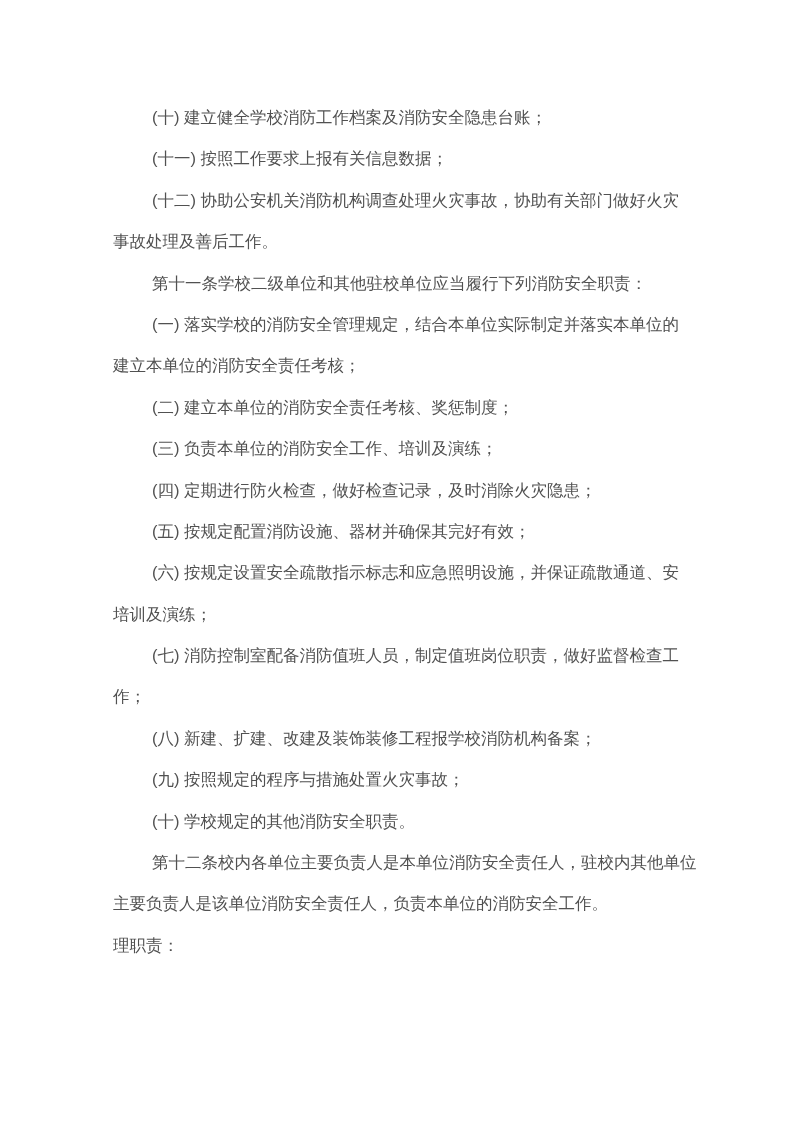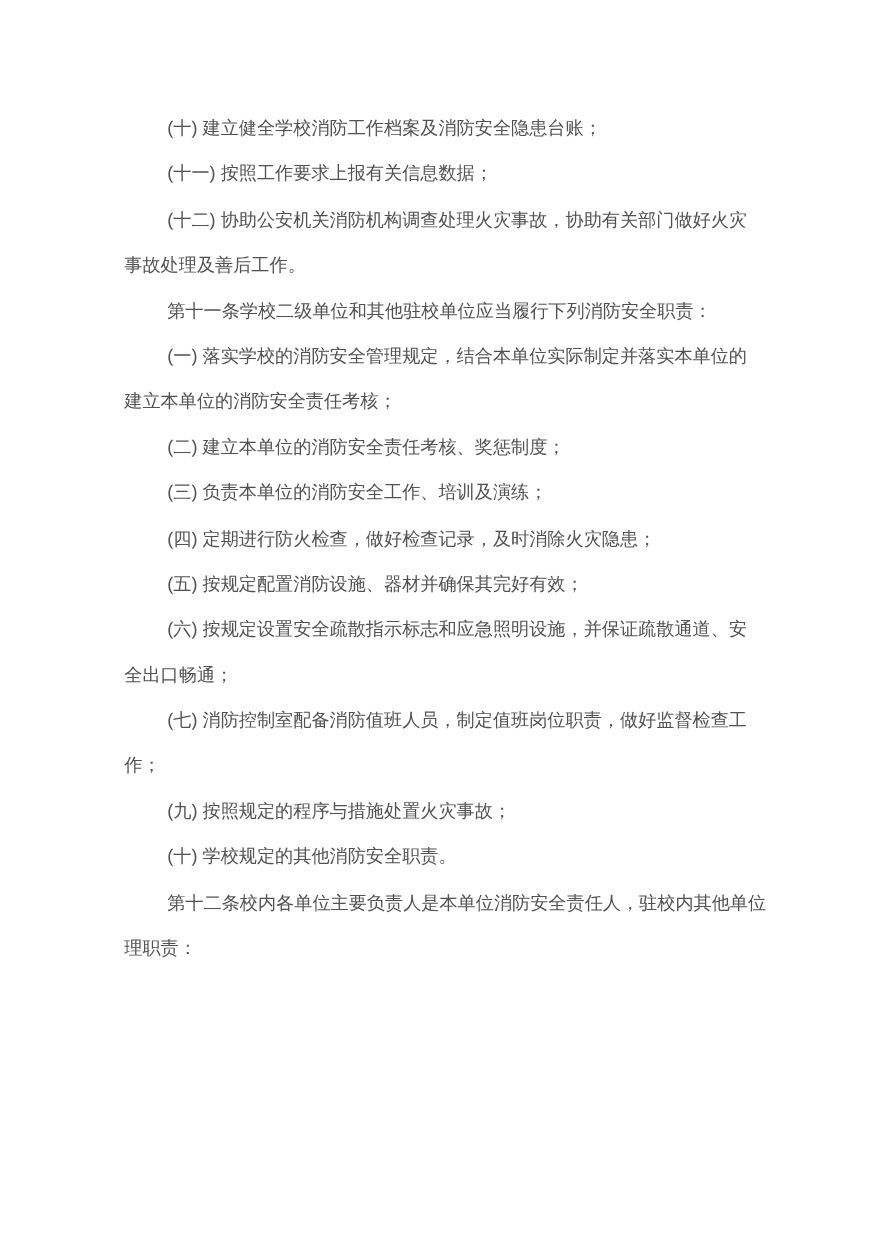--- a/index.html
+++ b/index.html
@@ -43,21 +43,23 @@
       <div class="line indent">(十二) 协助公安机关消防机构调查处理火灾事故，协助有关部门做好火灾</div>
       <div class="line">事故处理及善后工作。</div>
       <div class="line indent">第十一条学校二级单位和其他驻校单位应当履行下列消防安全职责：</div>
       <div class="line indent">(一) 落实学校的消防安全管理规定，结合本单位实际制定并落实本单位的</div>
       <div class="line">建立本单位的消防安全责任考核；</div>
       <div class="line indent">(二) 建立本单位的消防安全责任考核、奖惩制度；</div>
       <div class="line indent">(三) 负责本单位的消防安全工作、培训及演练；</div>
       <div class="line indent">(四) 定期进行防火检查，做好检查记录，及时消除火灾隐患；</div>
       <div class="line indent">(五) 按规定配置消防设施、器材并确保其完好有效；</div>
       <div class="line indent">(六) 按规定设置安全疏散指示标志和应急照明设施，并保证疏散通道、安</div>
-      <div class="line">全出口畅通；</div>
+      <div class="line">培训及演练；</div>
       <div class="line indent">(七) 消防控制室配备消防值班人员，制定值班岗位职责，做好监督检查工</div>
       <div class="line">作；</div>
+      <div class="line indent">(八) 新建、扩建、改建及装饰装修工程报学校消防机构备案；</div>
       <div class="line indent">(九) 按照规定的程序与措施处置火灾事故；</div>
       <div class="line indent">(十) 学校规定的其他消防安全职责。</div>
       <div class="line indent">第十二条校内各单位主要负责人是本单位消防安全责任人，驻校内其他单位</div>
+      <div class="line">主要负责人是该单位消防安全责任人，负责本单位的消防安全工作。</div>
       <div class="line">理职责：</div>
     </div>
 </div>
 
 </body></html>

